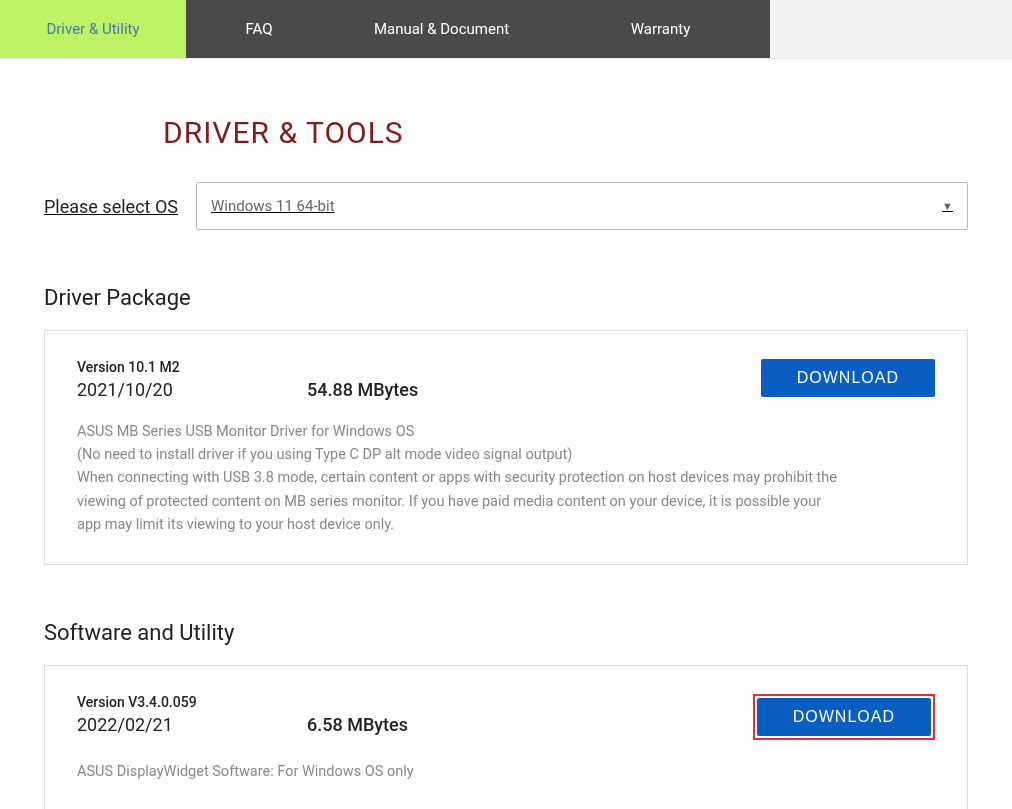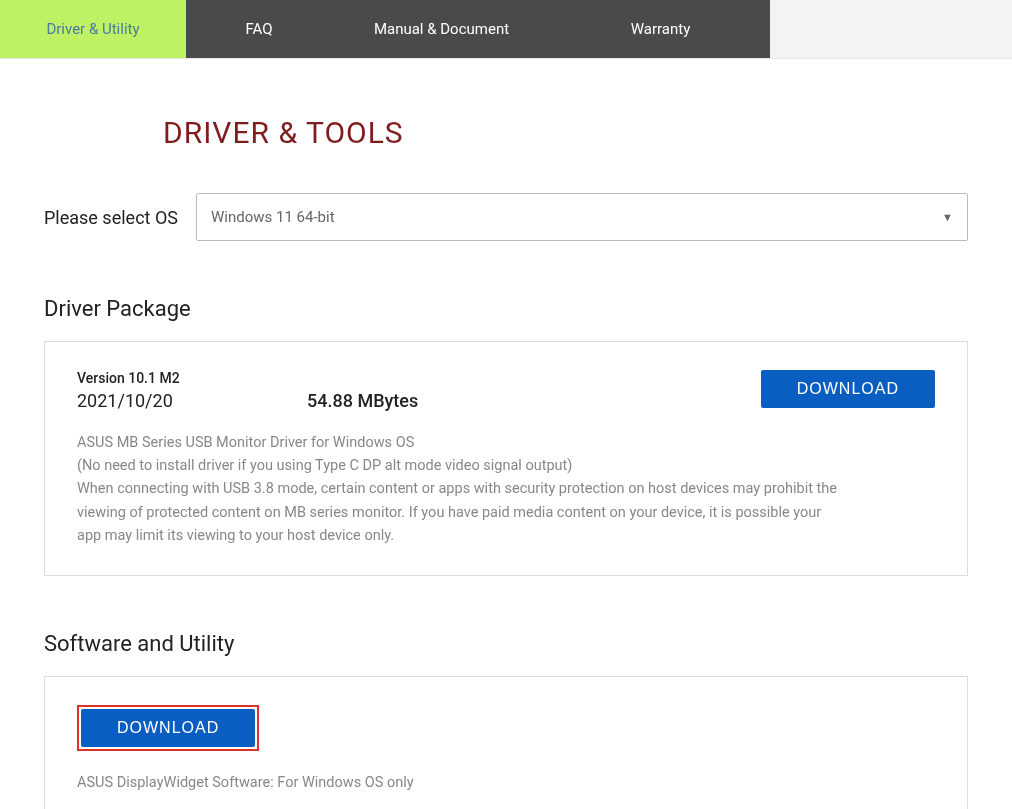--- a/index.html
+++ b/index.html
@@ -44,22 +44,23 @@
       font-size: 30px;
       font-weight: 400;
       color: #7f1d1d;
       margin-top: 56px;
       margin-left: 119px;
       letter-spacing: 1px;
     }
     .os-selector-row {
       display: flex;
       align-items: center;
-      margin-top: 43px;
+      margin-top: 32px;
       gap: 18px;
+      text-decoration: underline;
     }
     .os-label {
       font-size: 18px;
       color: #222;
       white-space: nowrap;
     }
     .os-select {
       flex: 1;
       height: 48px;
       border: 1px solid #bbb;
@@ -178,20 +179,27 @@
       <div>ASUS MB Series USB Monitor Driver for Windows OS</div>
       <div>(No need to install driver if you using Type C DP alt mode video signal output)</div>
       <div>When connecting with USB 3.8 mode, certain content or apps with security protection on host devices may prohibit the viewing of protected content on MB series monitor. If you have paid media content on your device, it is possible your app may limit its viewing to your host device only.</div>
     </div>
   </div>
 
   <h2 class="section-title">Software and Utility</h2>
 
   <div class="driver-box">
     <div class="driver-top-row">
+      <div class="driver-meta">
+        <div class="driver-version">Version V3.4.0.059</div>
+        <div class="driver-date-size">
+          <div class="driver-date">2022/02/21</div>
+          <div class="driver-size">6.58 MBytes</div>
+        </div>
+      </div>
       <span class="download-btn-highlighted-wrap">
         <button class="download-btn">DOWNLOAD</button>
       </span>
     </div>
     <div class="driver-description">
       <div>ASUS DisplayWidget Software: For Windows OS only</div>
 
     </div>
   </div>
 </div>

